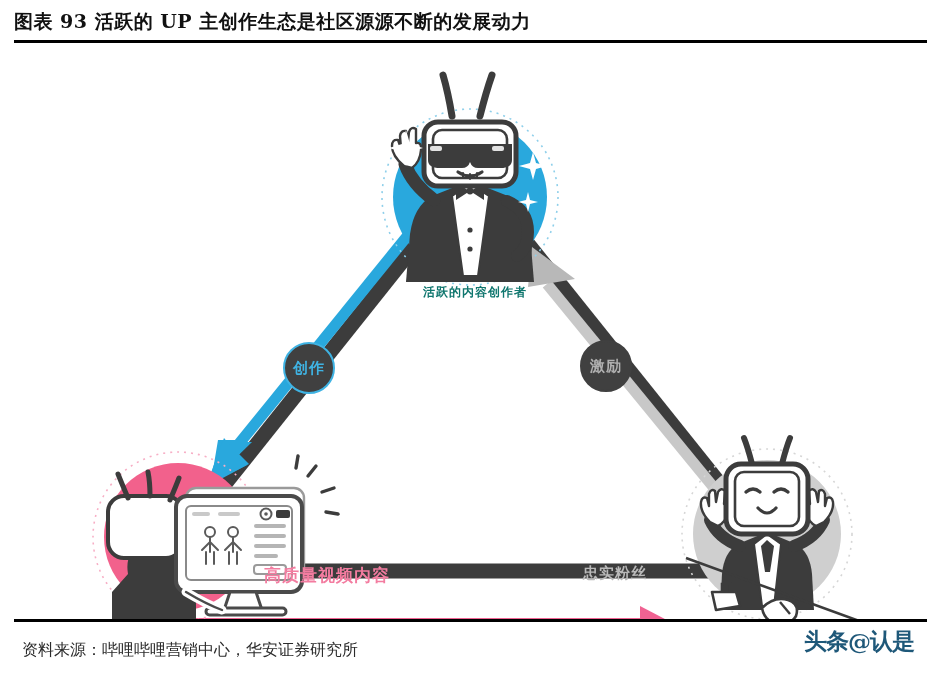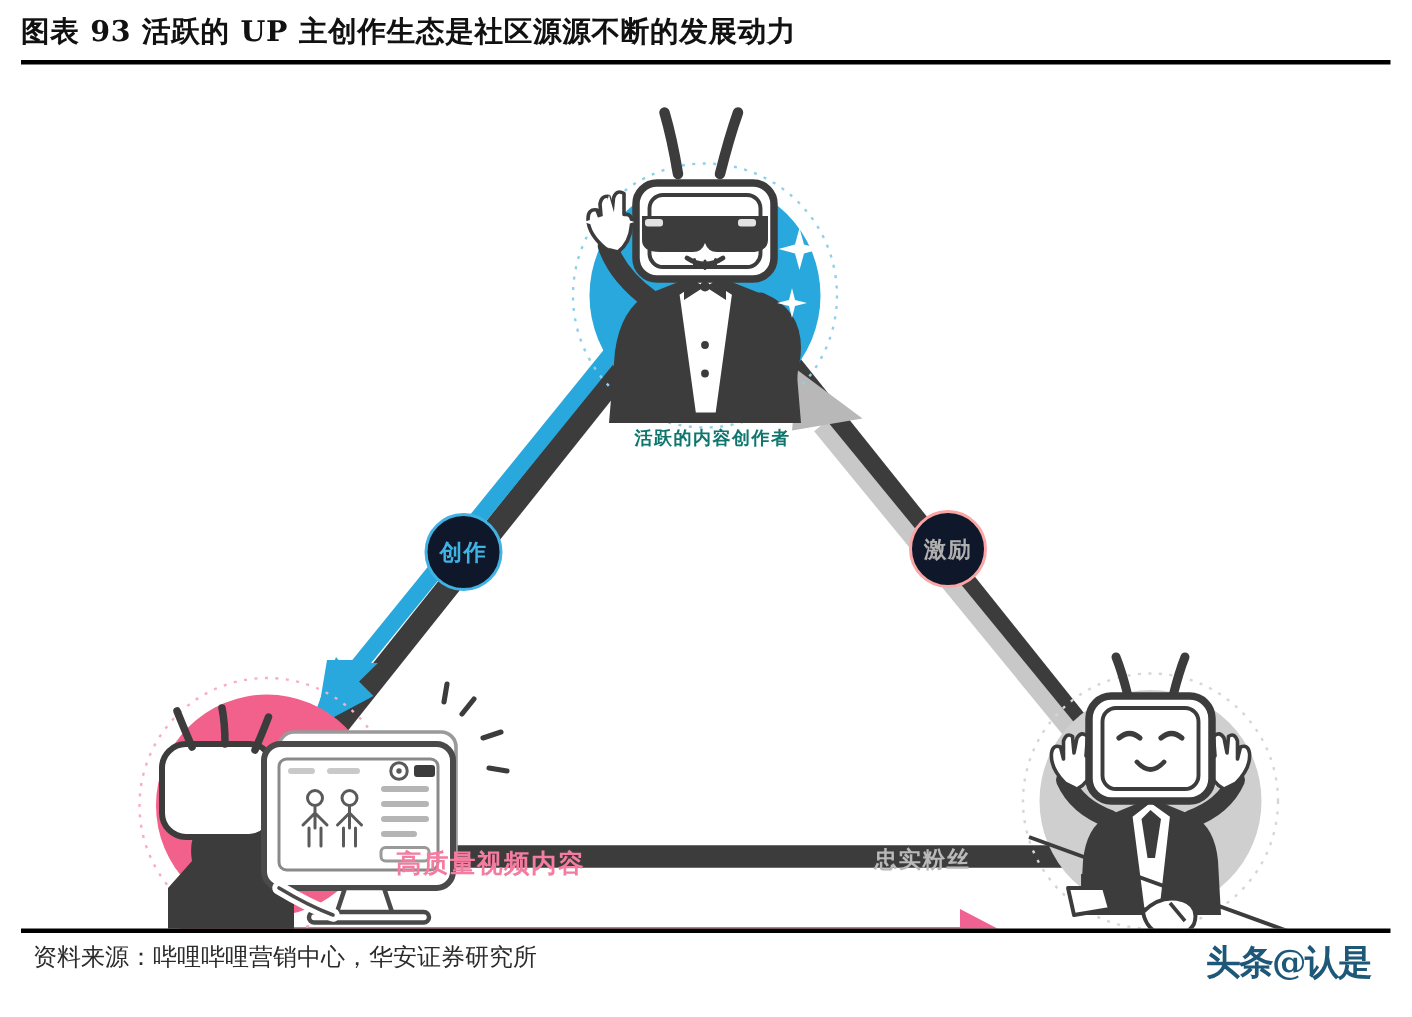--- a/index.html
+++ b/index.html
@@ -30,21 +30,21 @@
   }
   .rule-bottom{
     position:absolute;left:14px;top:619px;width:913px;height:3px;background:#000000;
   }
 
   
   .footer{
     position:absolute;left:22px;top:628px;width:900px;height:40px;
   }
   .footer-src{
-    position:absolute;left:0;top:0;
+    position:absolute;left:0;top:12px;
     font-family:"DejaVu Serif","Liberation Serif",serif;
     font-size:16px;color:#2b2b2b;white-space:nowrap;
   }
   .watermark{
     position:absolute;right:8px;top:-2px;
     font-family:"DejaVu Serif","Liberation Serif",serif;
     font-weight:bold;font-size:23px;color:#0c4a6e;
     opacity:.92;white-space:nowrap;letter-spacing:-1px;
   }
 
@@ -60,27 +60,27 @@
     letter-spacing:1px;
   }
   .lbl-creator{ left:397px; top:240px; font-size:12px; color:#0f766e;margin-left:26px; }
   .lbl-content{ left:264px; top:520px; font-size:17px; color:#f37ca0; }
   .lbl-fans{    left:583px; top:520px; font-size:15px; color:#b9b9b9;text-align:right; }
 
   
   .edge-pill{
     position:absolute;
     width:52px;height:52px;border-radius:50%;
-    background:#0f172a;
+    background:#404040;
     display:flex;align-items:center;justify-content:center;
     font-size:15px;font-weight:bold;letter-spacing:1px;
     box-sizing:border-box;
   }
   .pill-create{ left:283px; top:298px; border:2px solid #3fb3e3; color:#3fb3e3; }
-  .pill-reward{ left:606px; top:296px; border:2px solid #fca5a5; color:#b0b0b0; }
+  .pill-reward{ left:580px; top:296px; border:2px solid #404040; color:#b0b0b0; }
   .pill-attract{left:441px; top:549px; border:2px solid #f58cae; color:#f06292; }
 </style>
 </head>
 <body>
 
 <div class="page">
 
   <div class="title-bar">
     <div class="title-text">图表 93 活跃的 UP 主创作生态是社区源源不断的发展动力</div>
   </div>

